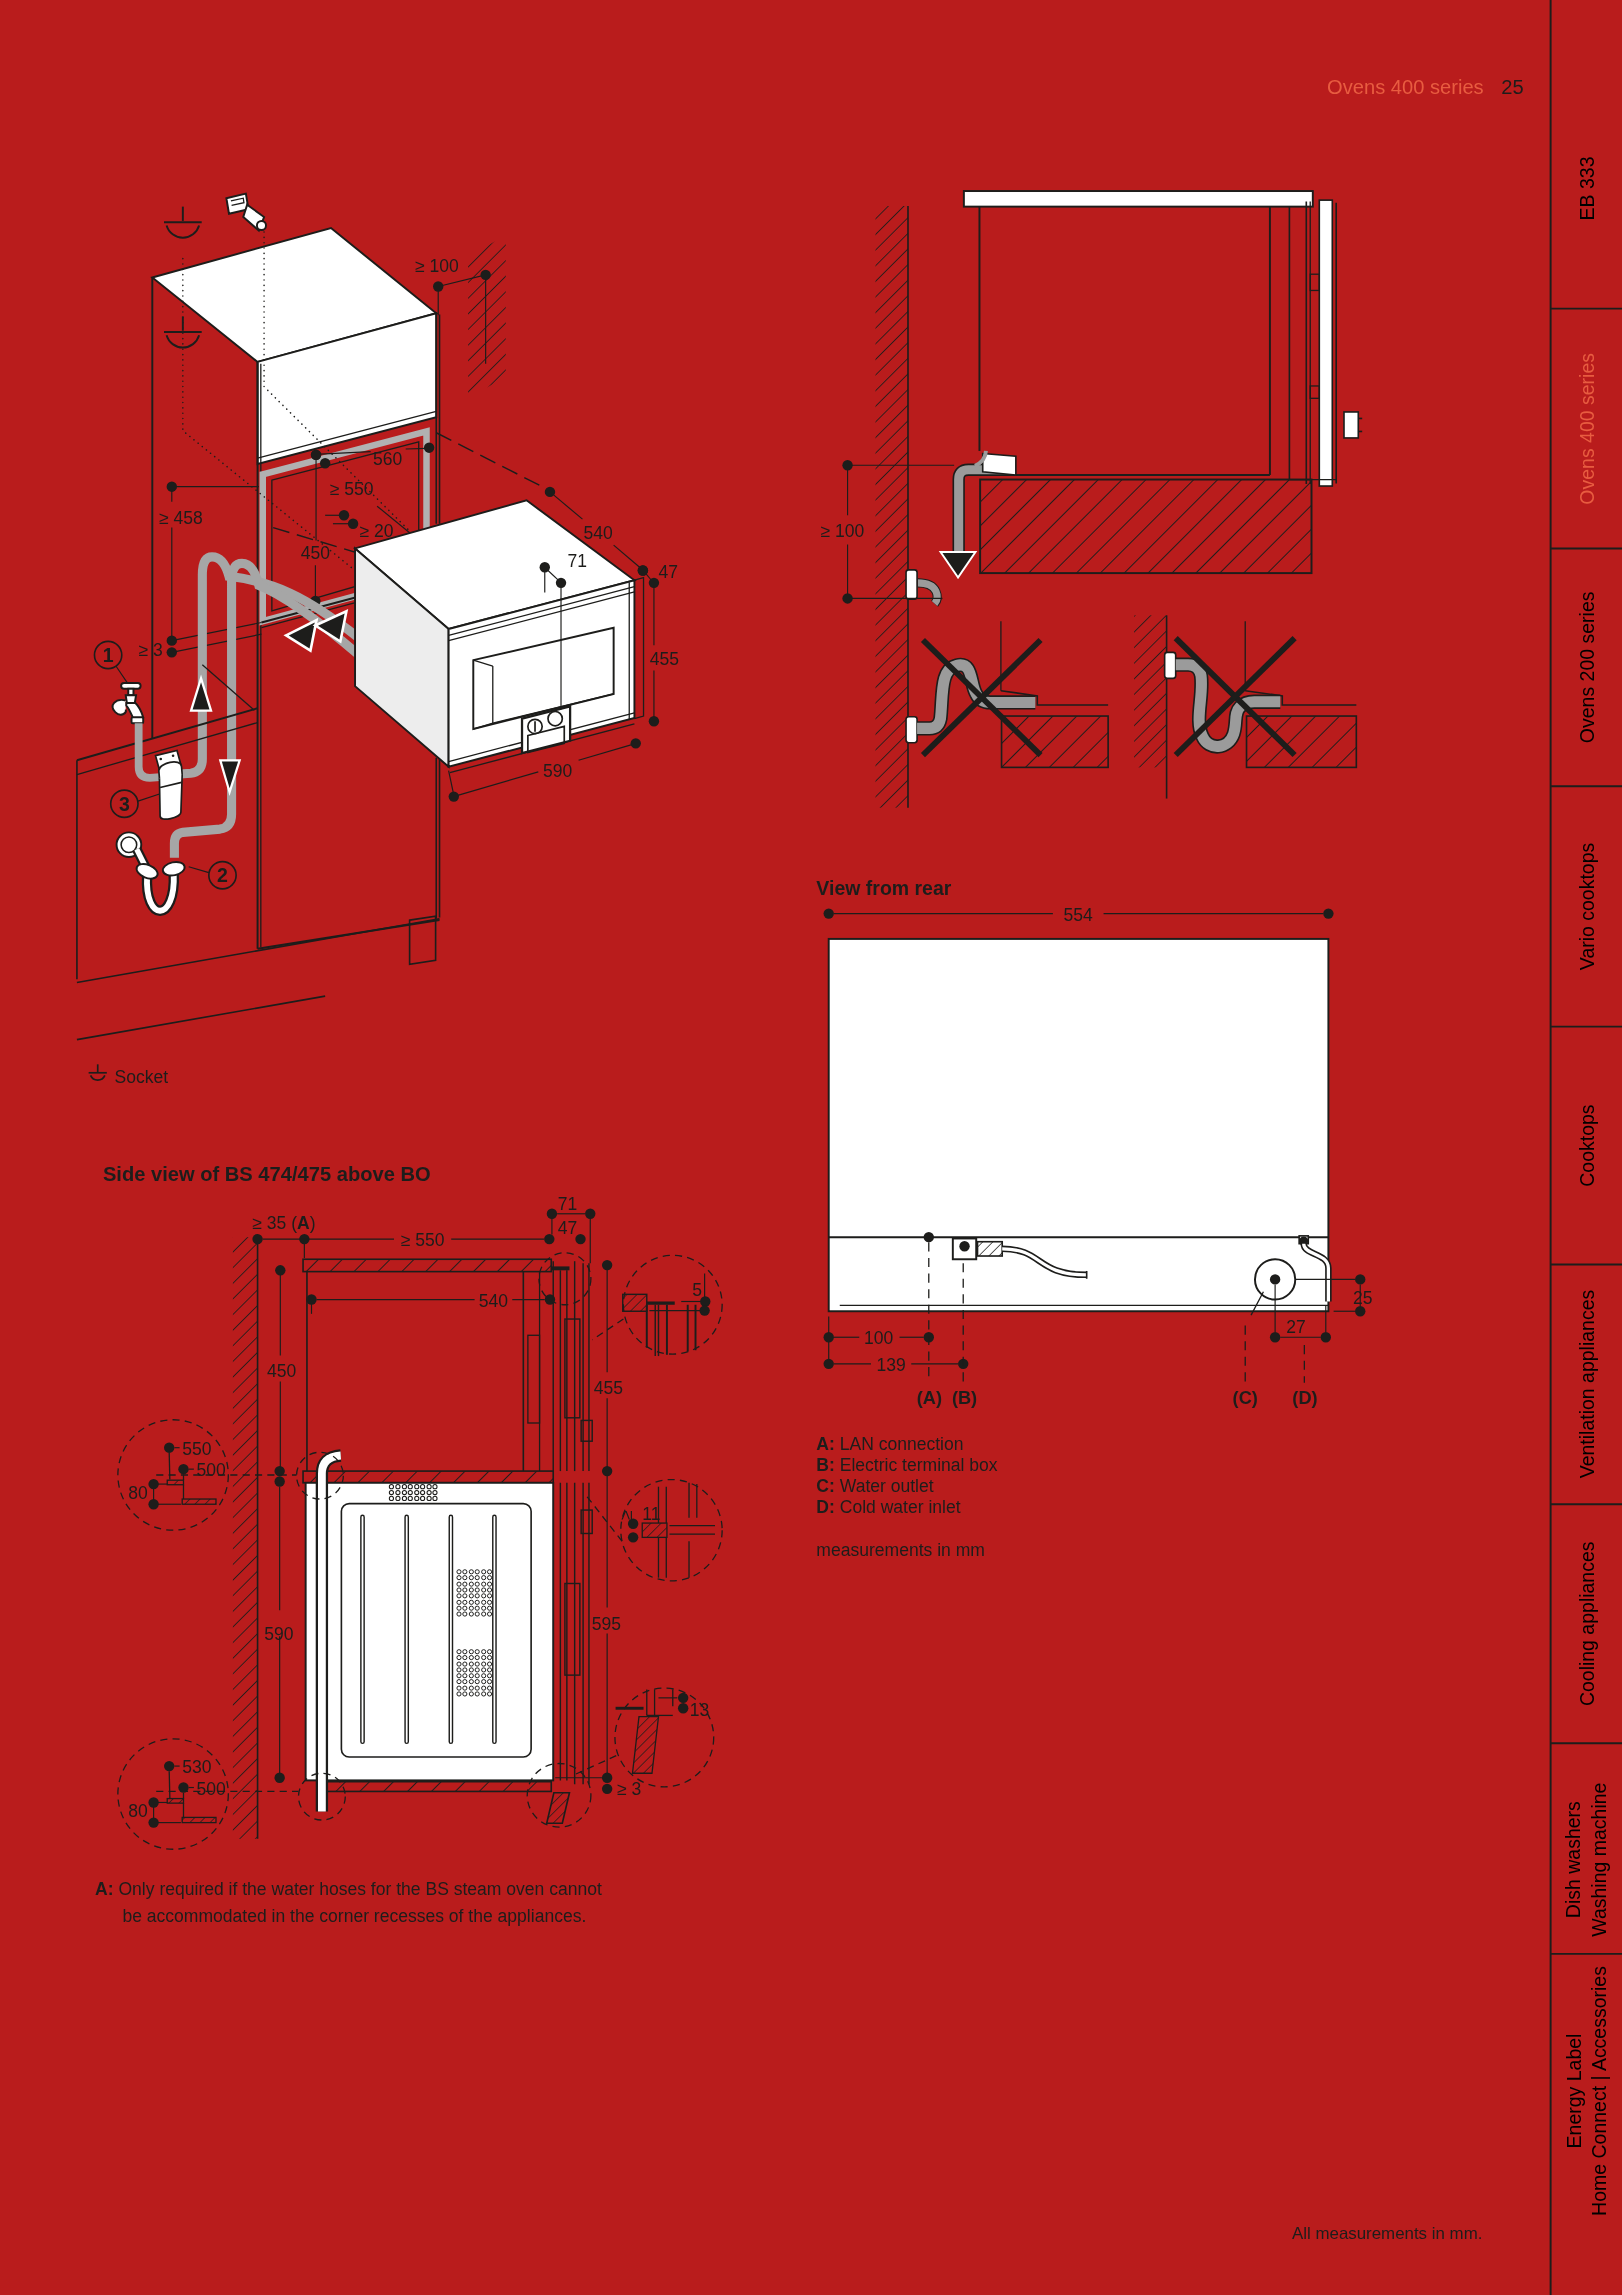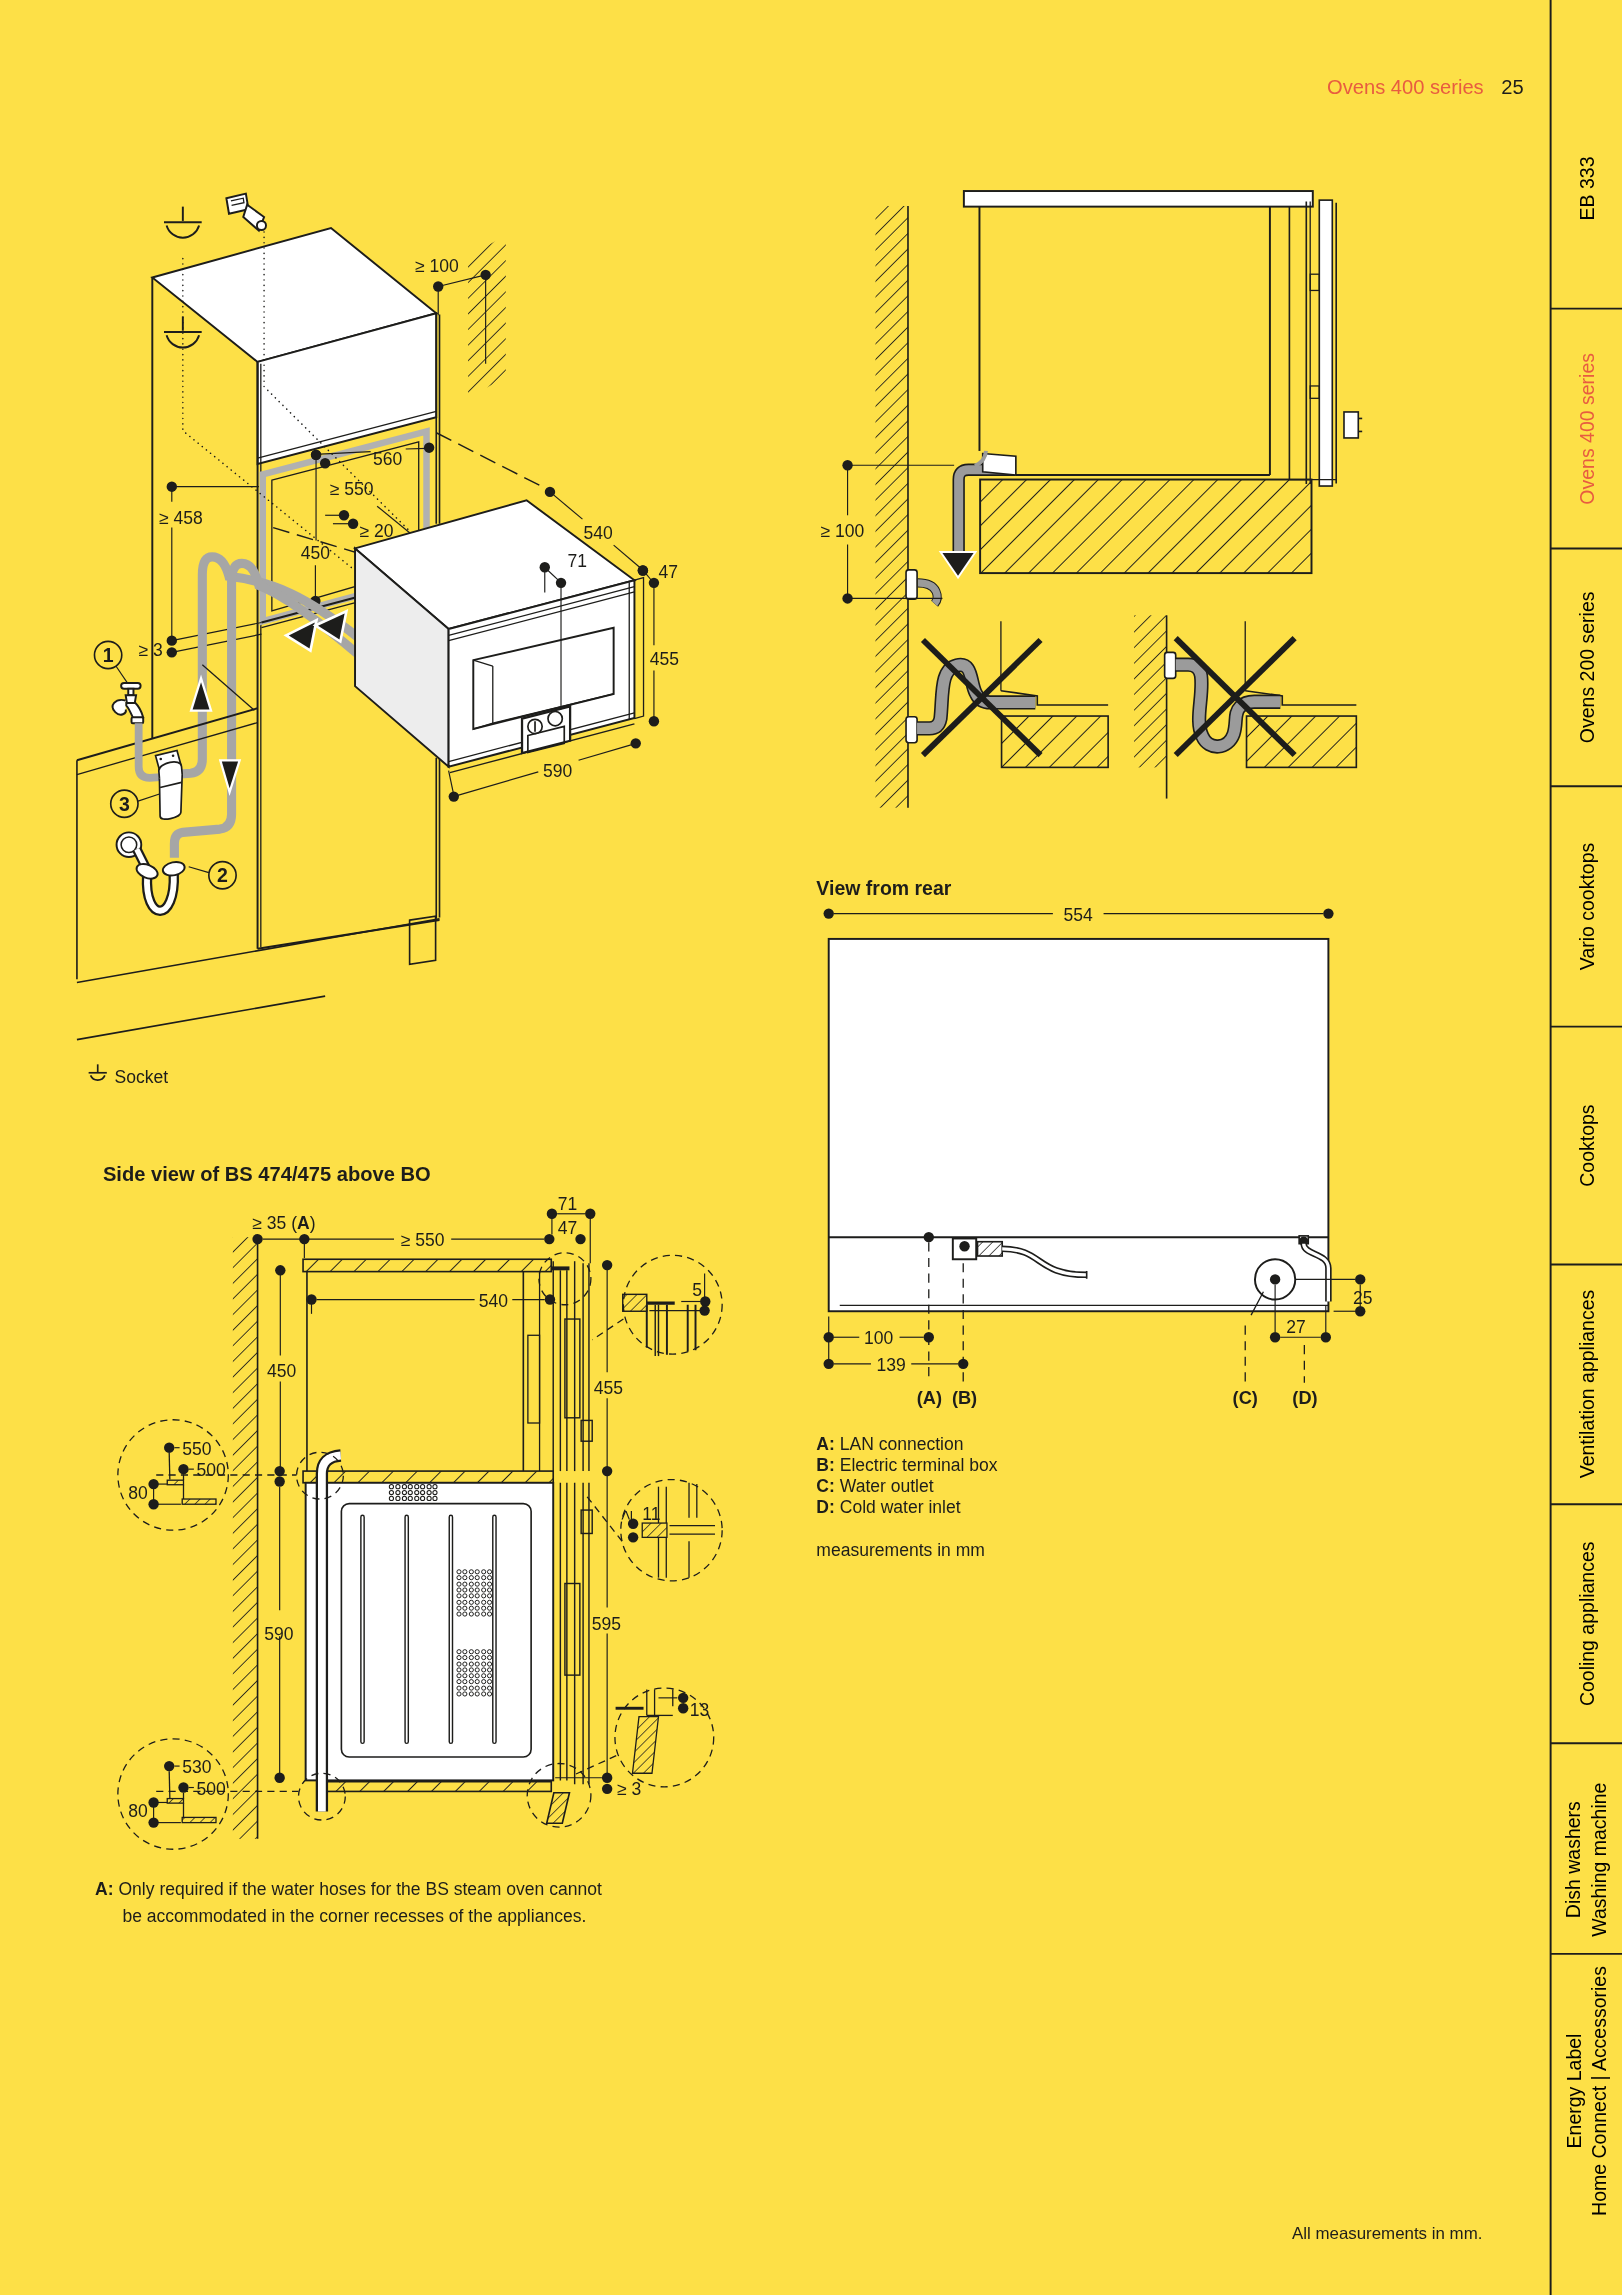--- a/index.html
+++ b/index.html
@@ -1,16 +1,16 @@
 <!DOCTYPE html>
 <html style="font-size:10.4px"><head>
 <meta charset="utf-8">
 <style>
   html,body{margin:0;padding:0;background:#ffffff;}
-  #page{position:relative;width:1623px;height:2295px;background:#fde047;overflow:hidden;
+  #page{position:relative;width:1623px;height:2295px;background:#b91c1c;overflow:hidden;
         font-family:"Liberation Sans", sans-serif;}
   svg{position:absolute;top:0;left:0;}
 </style>
 </head>
 <body>
 <div id="page">
 <svg width="1623" height="2295" viewBox="0 0 2497 3532">
 <defs>
   <pattern id="hatch" patternUnits="userSpaceOnUse" width="17" height="17" patternTransform="rotate(45)">
     <line x1="0" y1="0" x2="0" y2="17" stroke="#1d1d1b" stroke-width="2.6"></line>

